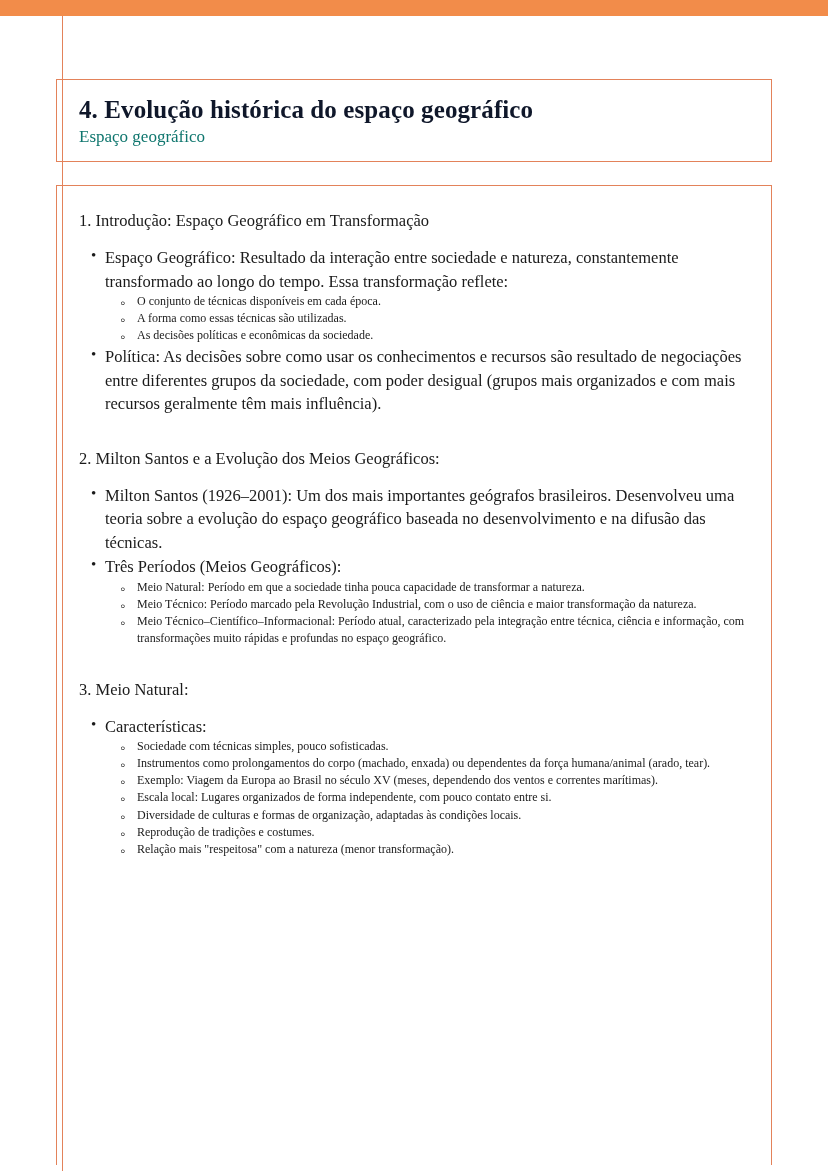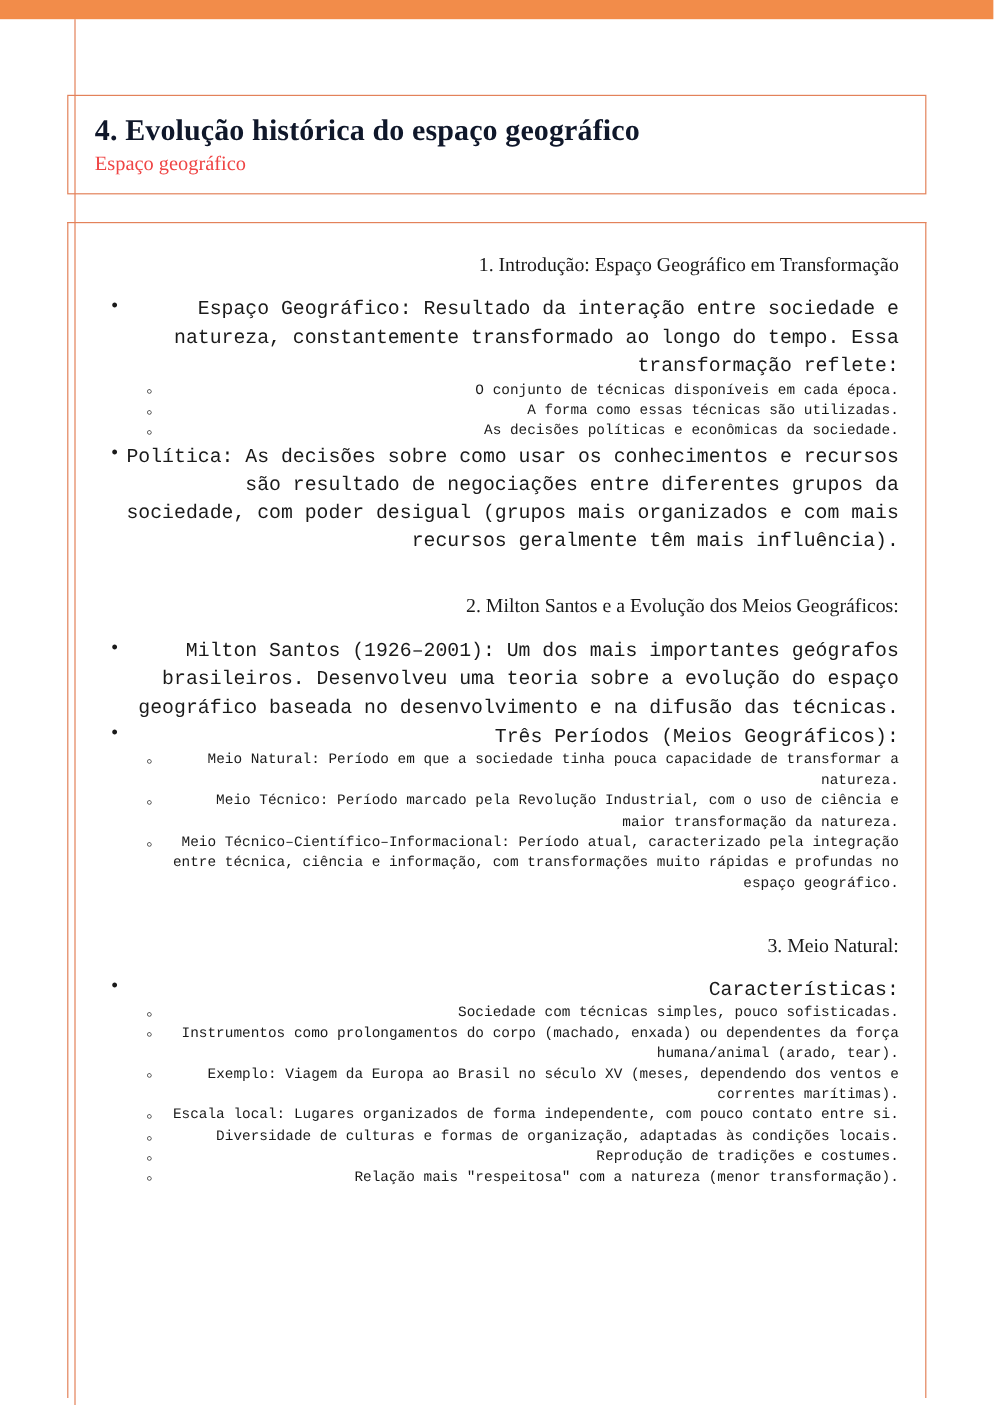--- a/index.html
+++ b/index.html
@@ -41,45 +41,43 @@
     margin: 0;
     font-size: 25px;
     font-weight: bold;
     color: #0f172a;
     letter-spacing: 0.1px;
     line-height: 1.15;
   }
   .title-card .subtitle {
     margin-top: 2px;
     font-size: 17px;
-    color: #ef4444;
+    color: #0f766e;
     line-height: 1.2;
   }
   .body-card {
     margin-top: 23px;
     border: 1px solid #e3825a;
     border-bottom: none;
     padding: 24px 22px 0 22px;
     box-sizing: border-box;
     min-height: 980px;
-    text-align: right;
   }
   .section-heading {
     font-size: 16.5px;
     margin: 0 0 14px 0;
     line-height: 1.35;
   }
   .section + .section {
     margin-top: 32px;
   }
   ul.lvl1 {
     margin: 0 0 0 0;
     padding-left: 26px;
     list-style: none;
-    font-family: Liberation Mono, monospace;
   }
   ul.lvl1 > li {
     position: relative;
     font-size: 16.5px;
     line-height: 1.42;
     margin-bottom: 1px;
   }
   ul.lvl1 > li > .txt {
     display: block;
   }

